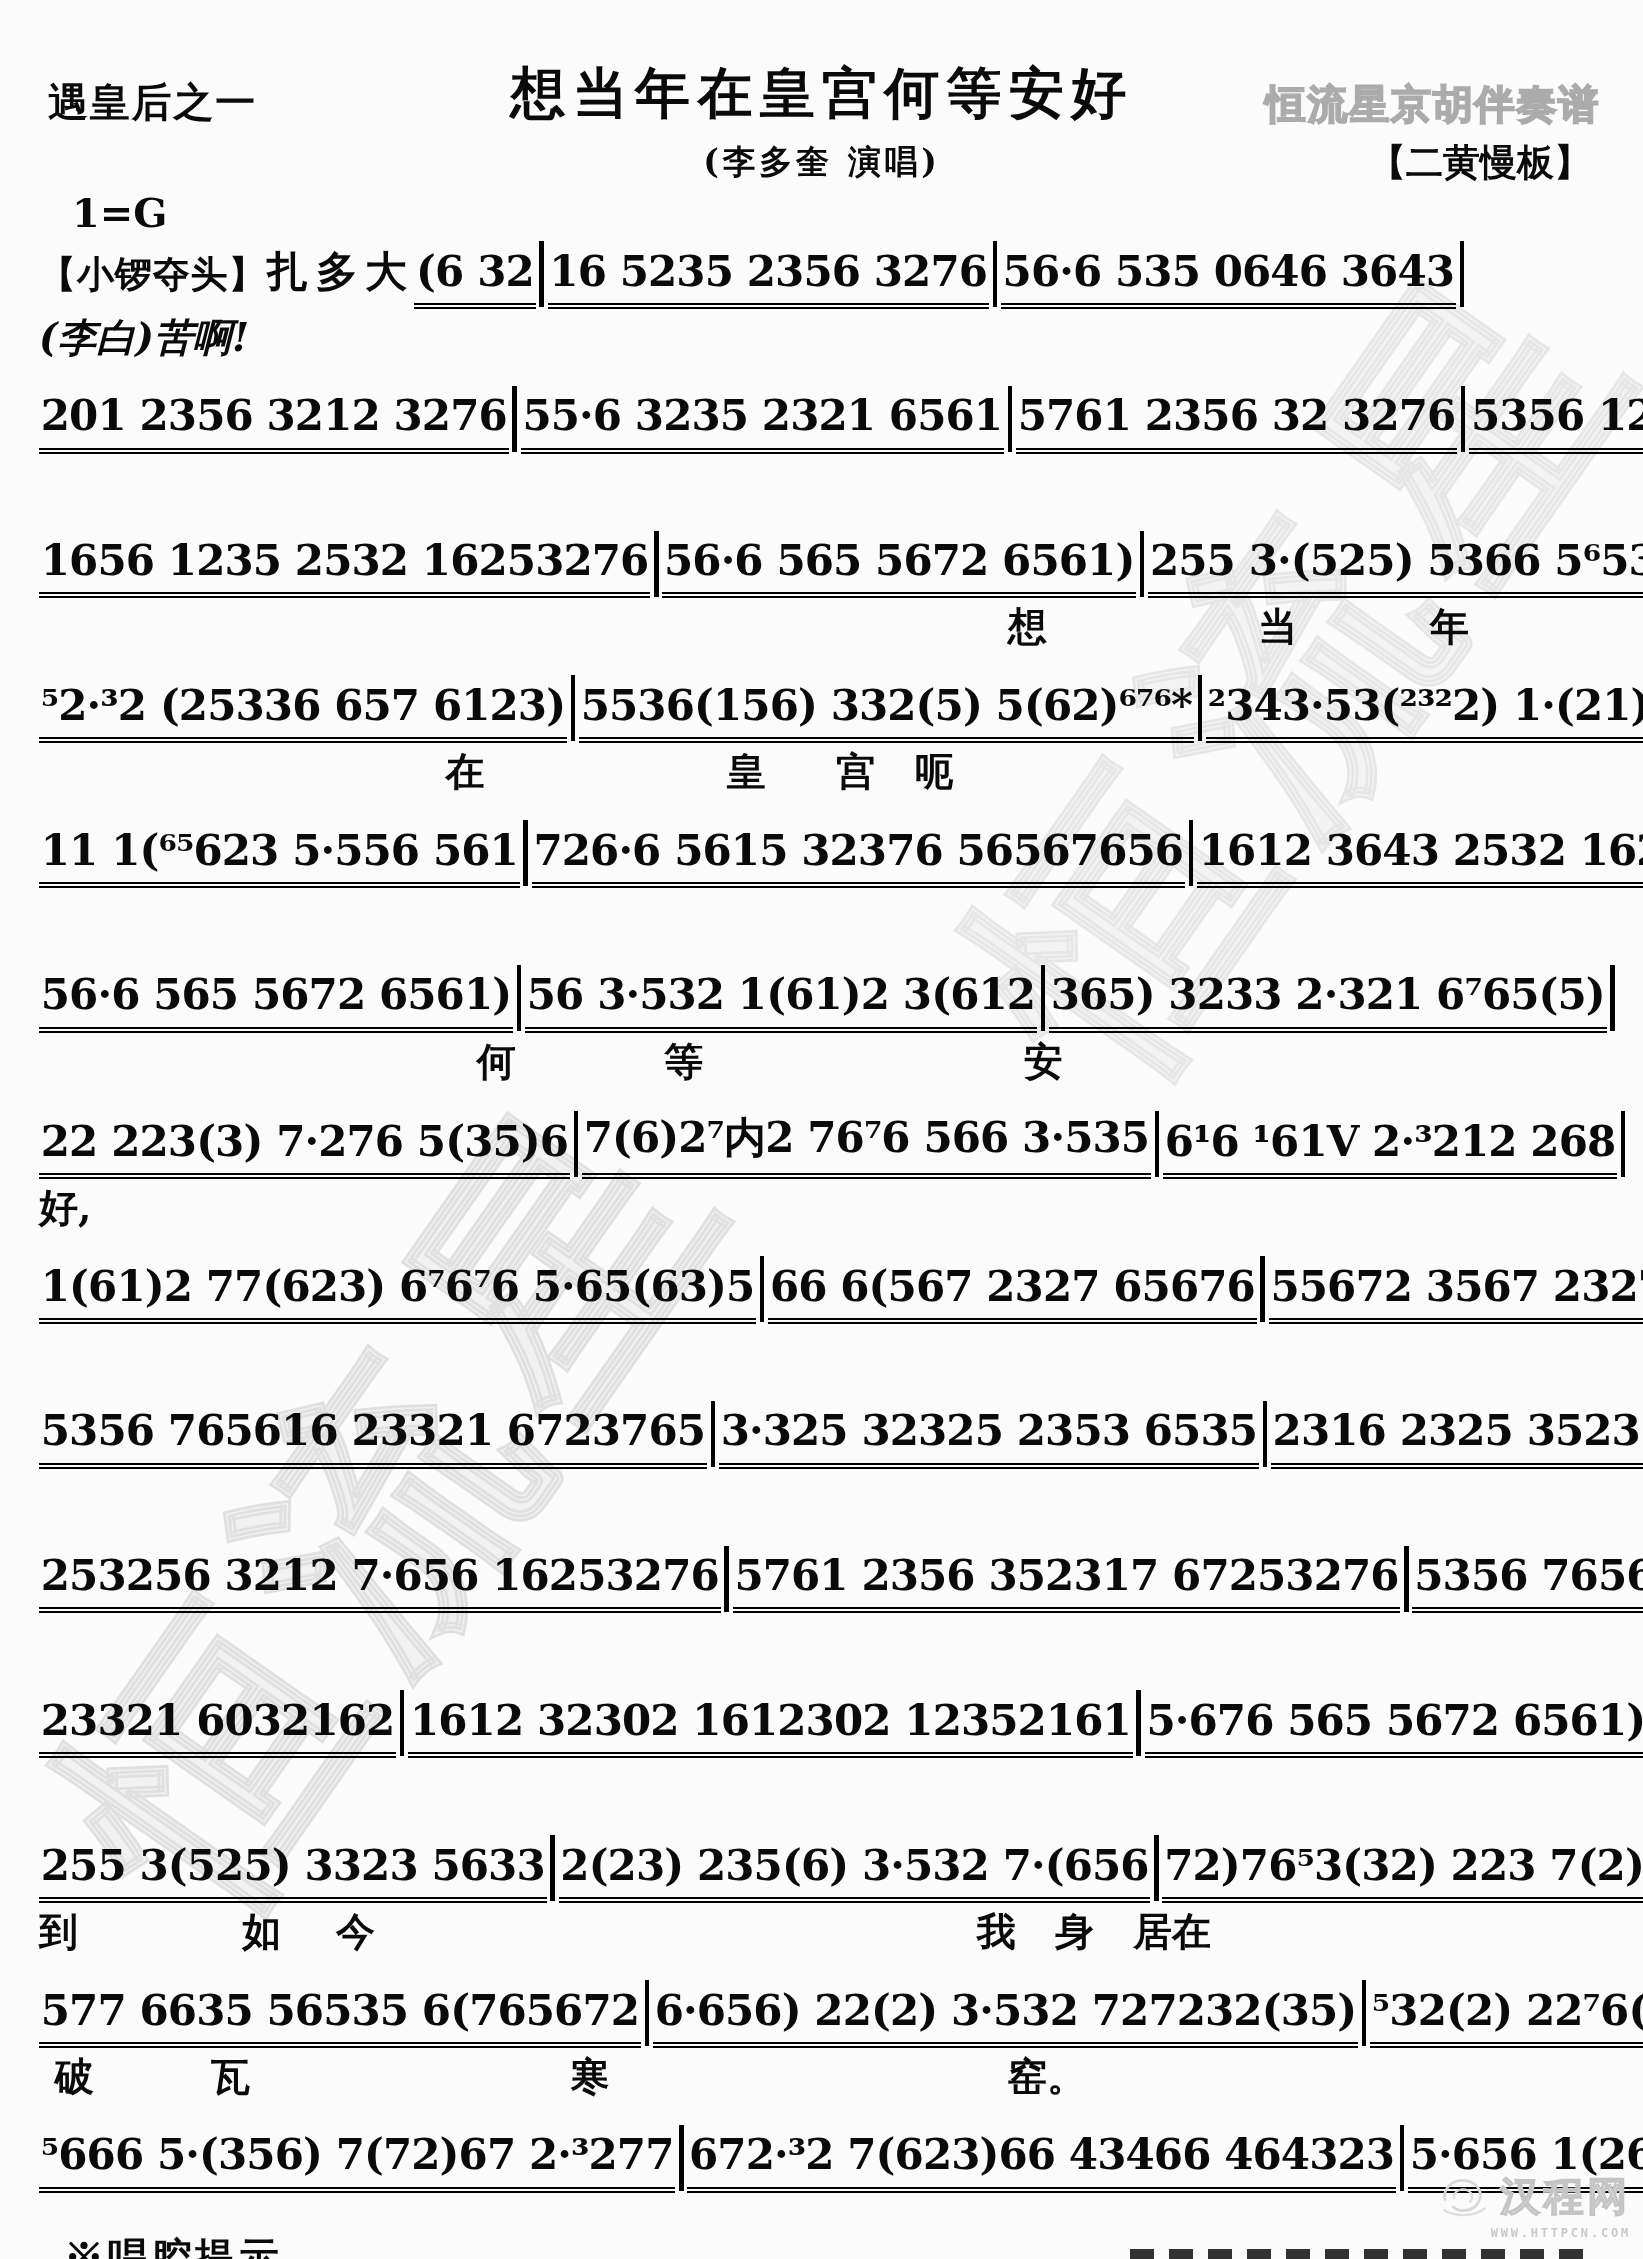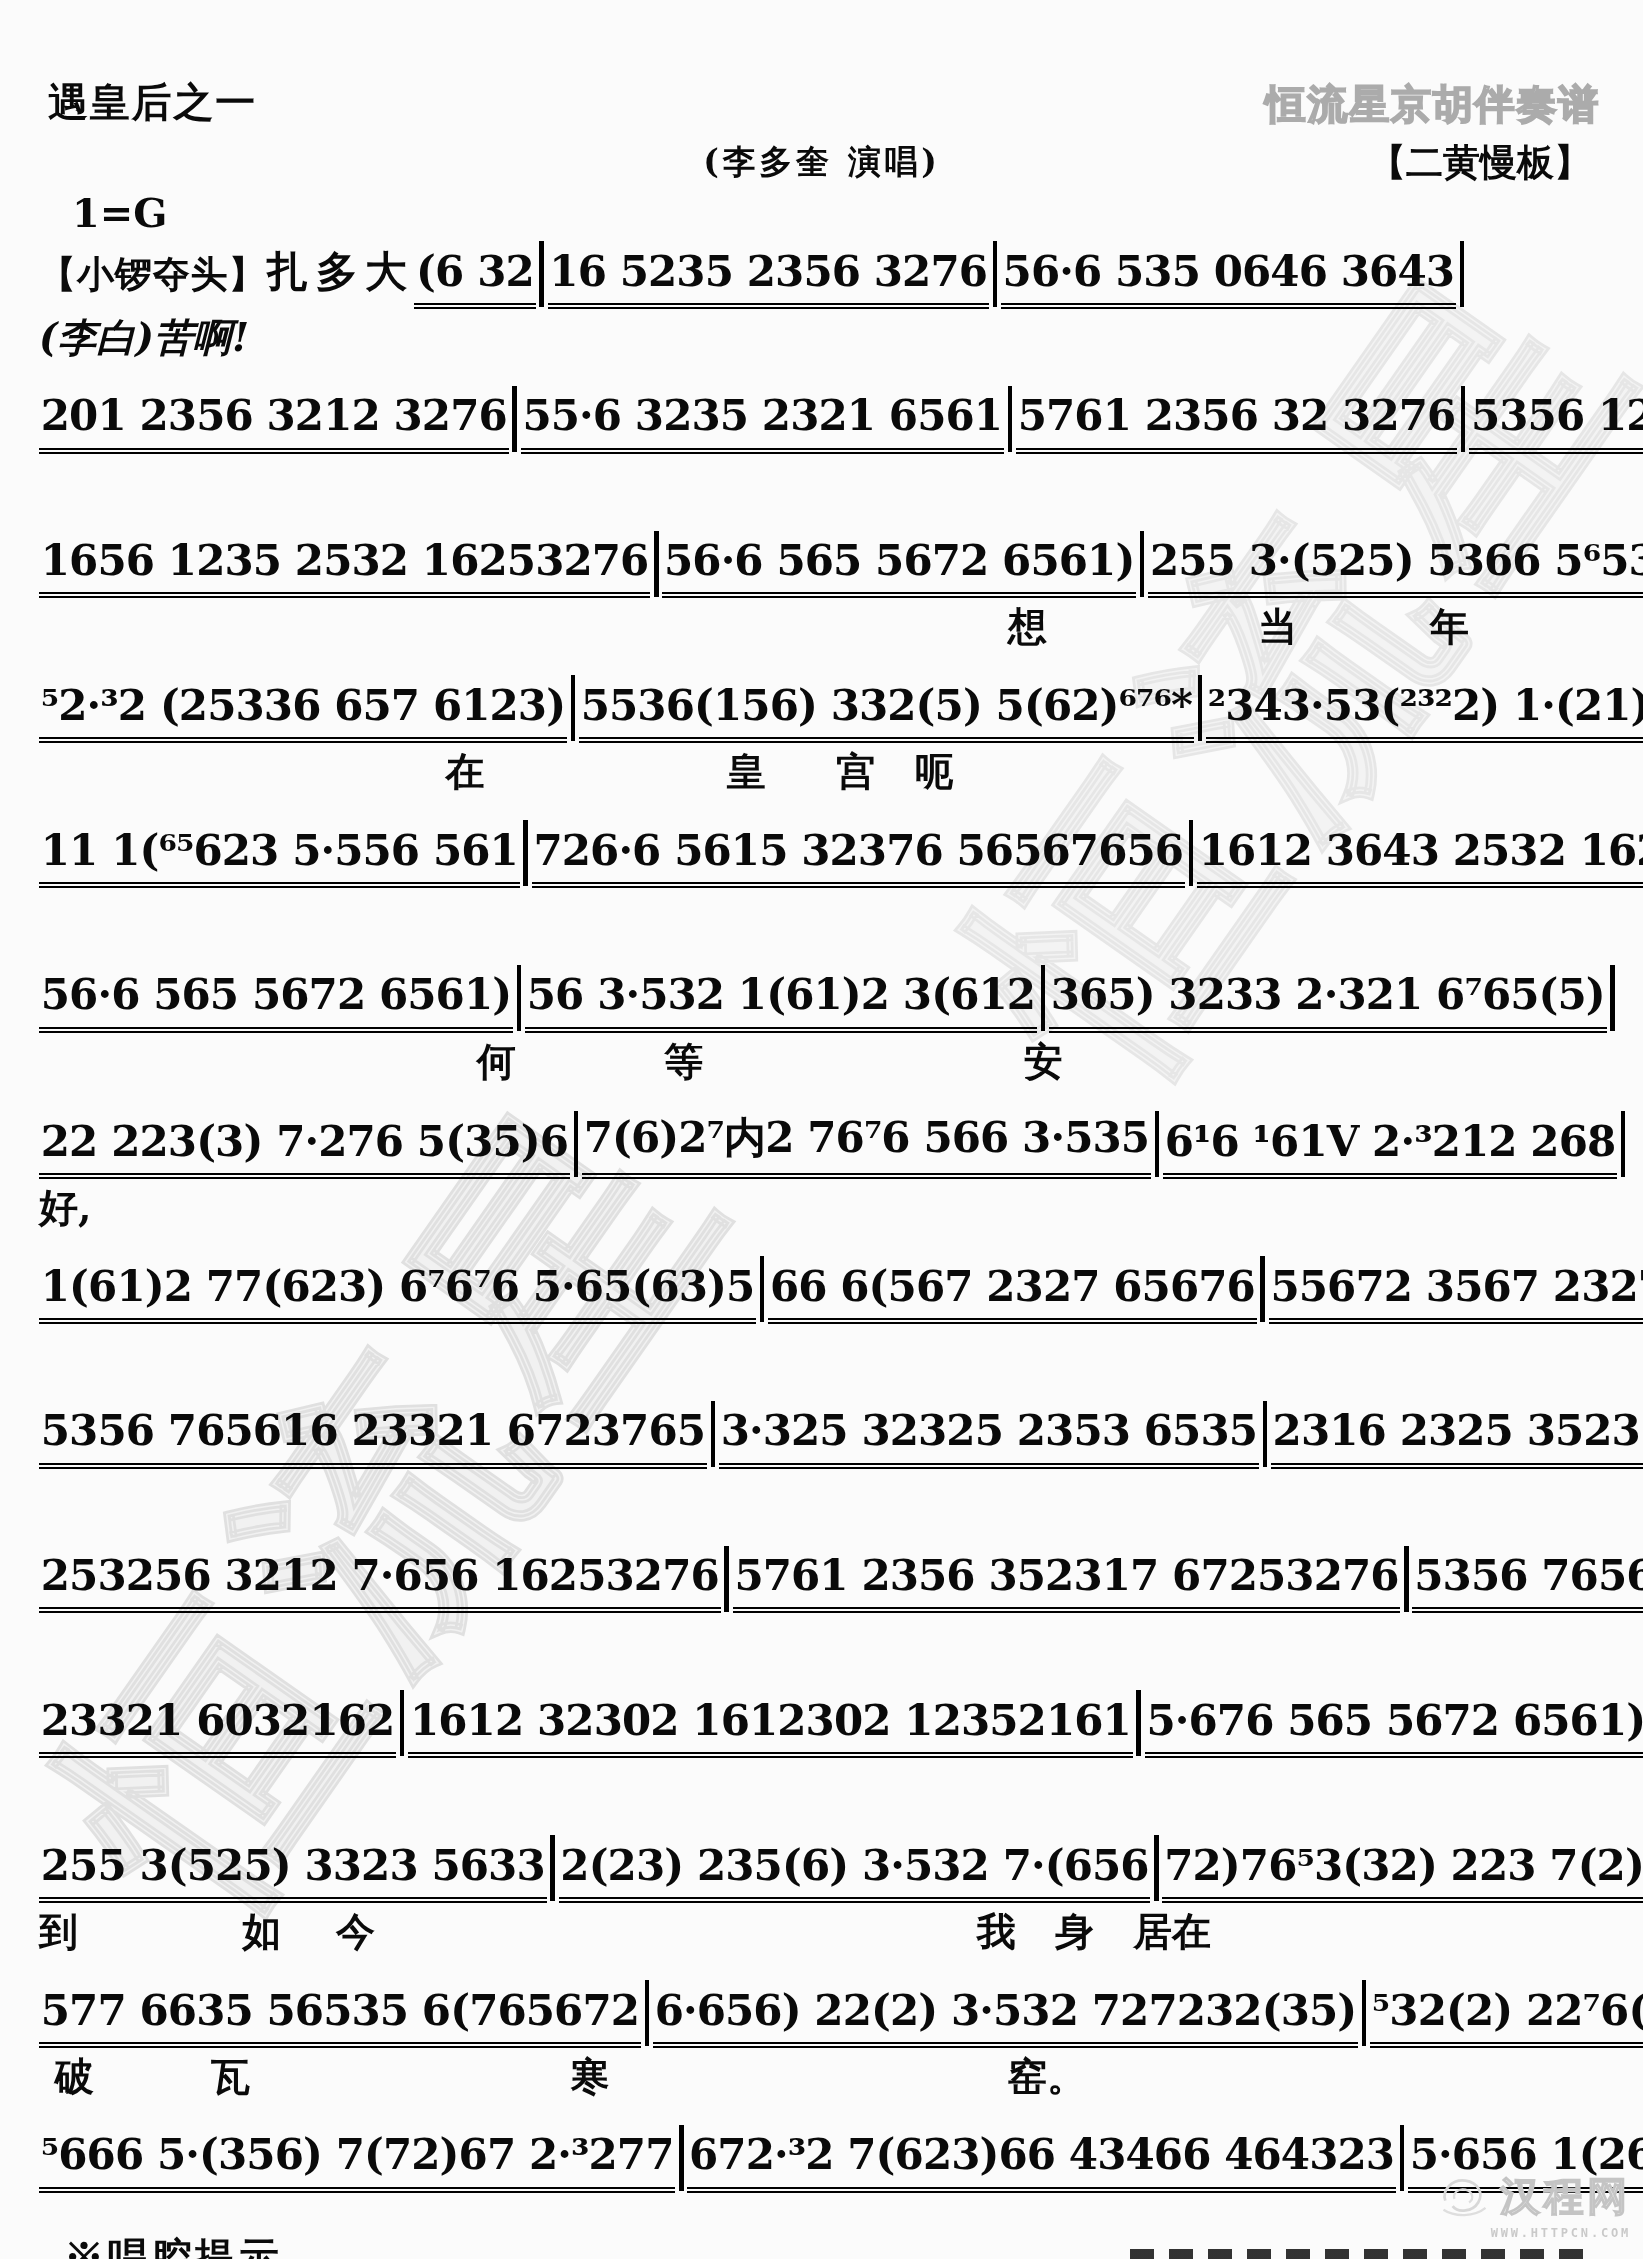--- a/index.html
+++ b/index.html
@@ -44,20 +44,21 @@
 </style>
 </head>
 <body>
 
 <div id="page">
 
   <div class="wm" id="wm1">恒流星</div>
   <div class="wm" id="wm2">恒流星</div>
 
   <div class="hdr" id="series">遇皇后之一</div>
+  <div class="hdr" id="title">想当年在皇宫何等安好</div>
   <div class="hdr" id="performer">(李多奎 演唱)</div>
   <div class="hdr" id="credit">恒流星京胡伴奏谱</div>
   <div class="hdr" id="mode">【二黄慢板】</div>
   <div class="hdr" id="keysig">1=G</div>
 
   <div id="score">
       <div class="sys has-lyr">
         <div class="notation">
           <span class="pfx">【小锣夺头】</span>
           <span class="pfx2">扎多大</span>

